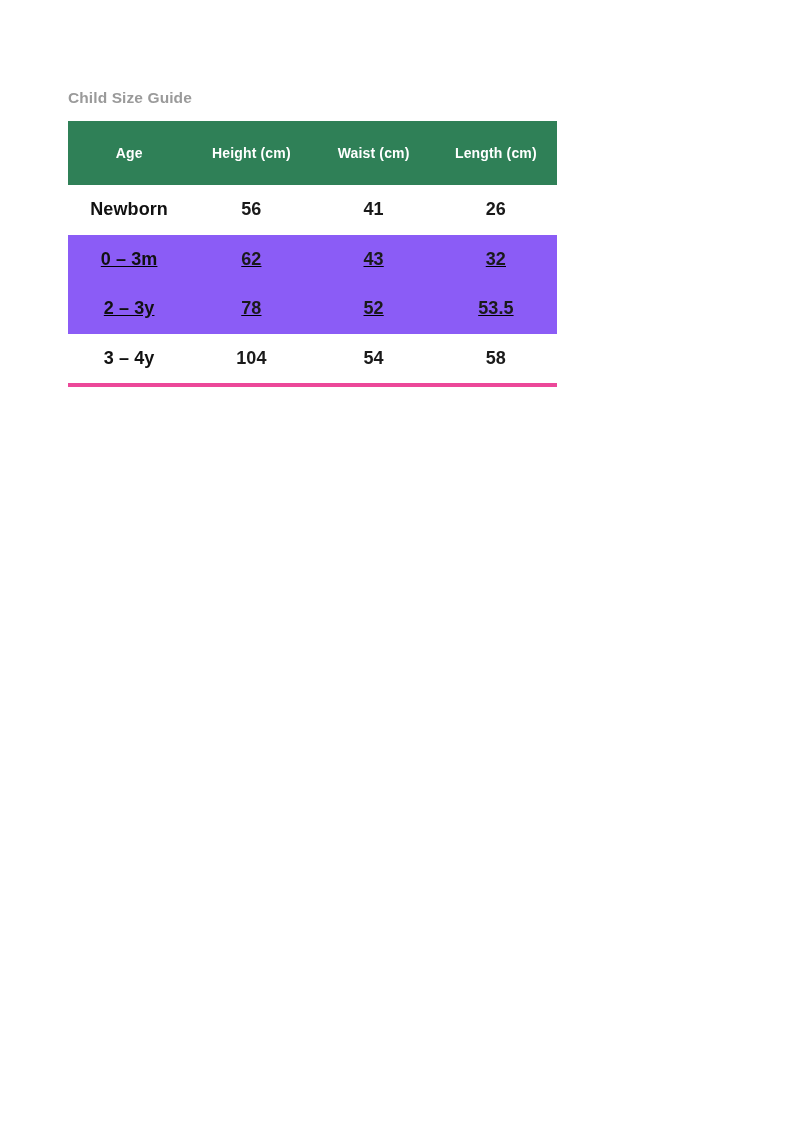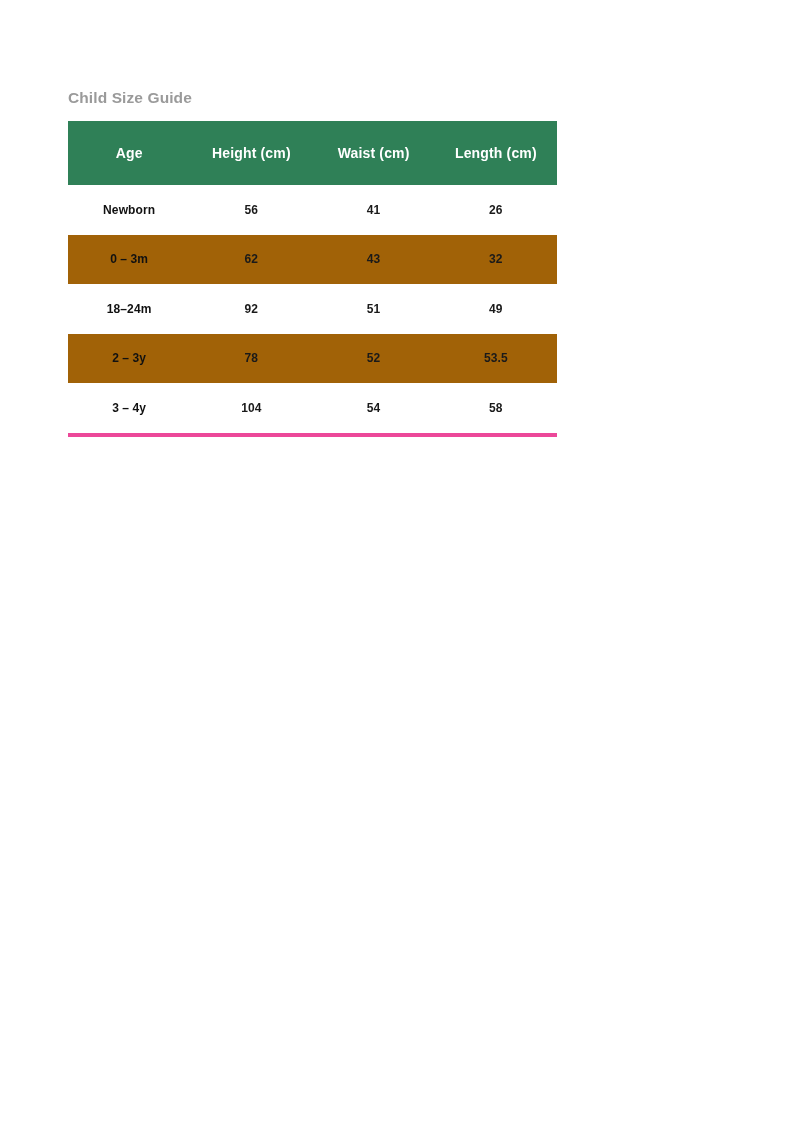--- a/index.html
+++ b/index.html
@@ -65,33 +65,34 @@
     letter-spacing: 0.15px;
     border: 0;
   }
 
   tbody tr {
     height: 49.5px;
     background: #ffffff;
   }
 
   tbody tr.alt {
-    background: #a16207;
+    background: #8b5cf6;
+    text-decoration: underline;
   }
 
   tbody tr.last-row td {
     border-bottom: 4px solid #ec4899;
   }
 
   tbody td {
     padding: 0;
     height: 49.5px;
     text-align: center;
     vertical-align: middle;
-    font-size: 12px;
+    font-size: 18px;
     font-weight: 700;
     color: #1a1a1a;
     letter-spacing: 0.1px;
     border: 0;
   }
 
   tbody td.age-cell {
     color: #111111;
   }
 </style>
@@ -132,26 +133,20 @@
           <td class="age-cell">0 – 3m</td>
           <td>62</td>
           <td>43</td>
           <td>32</td>
         </tr>
 
 
 
 
 
-        <tr>
-          <td class="age-cell">18–24m</td>
-          <td>92</td>
-          <td>51</td>
-          <td>49</td>
-        </tr>
 
         <tr class="alt">
           <td class="age-cell">2 – 3y</td>
           <td>78</td>
           <td>52</td>
           <td>53.5</td>
         </tr>
 
         <tr class="last-row">
           <td class="age-cell">3 – 4y</td>

